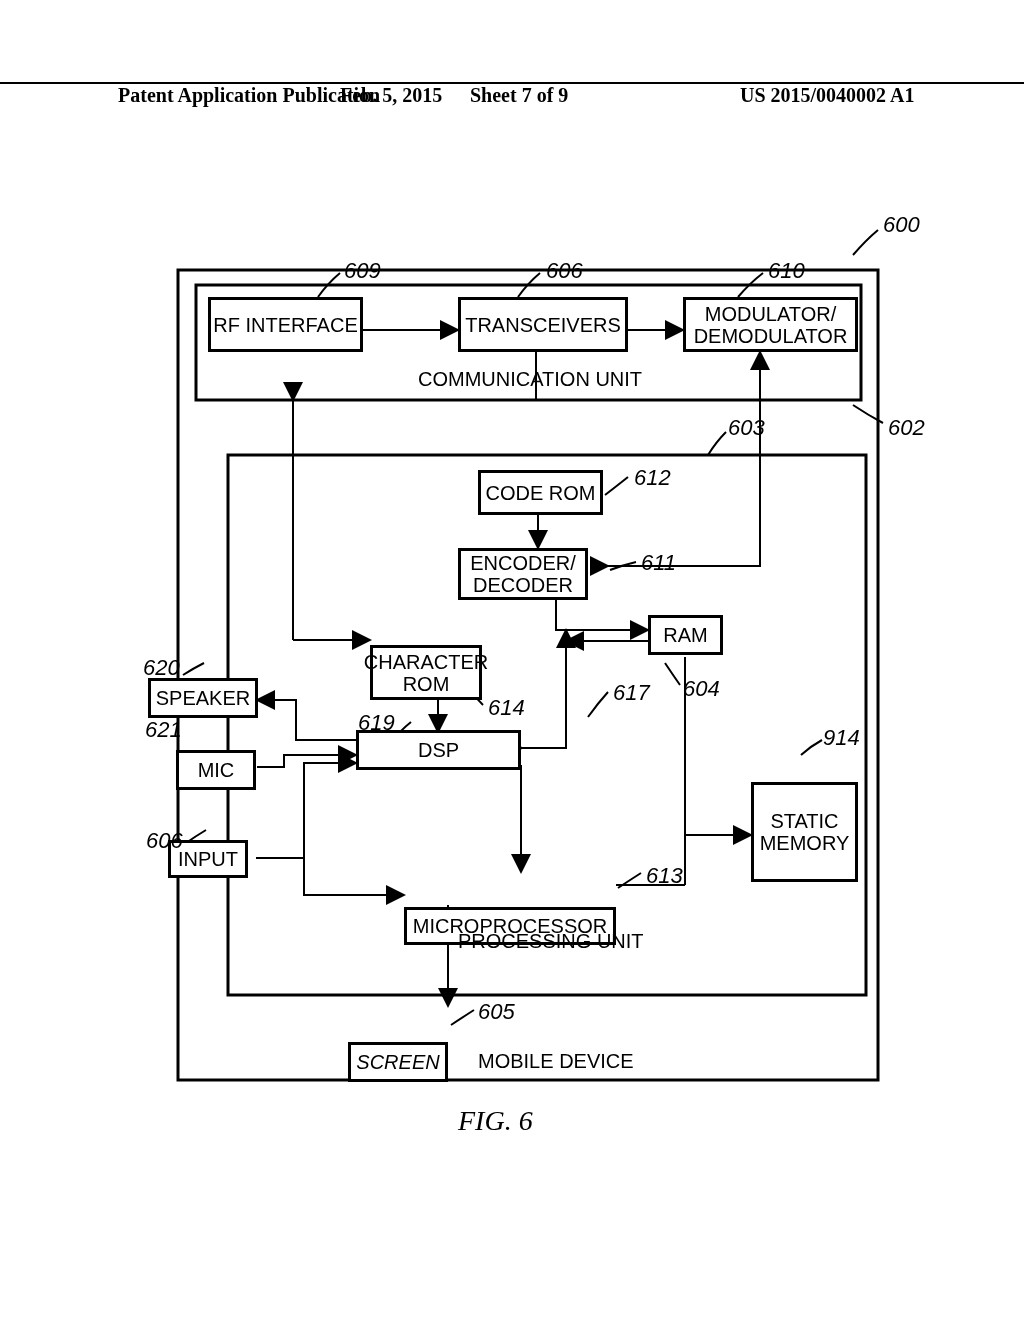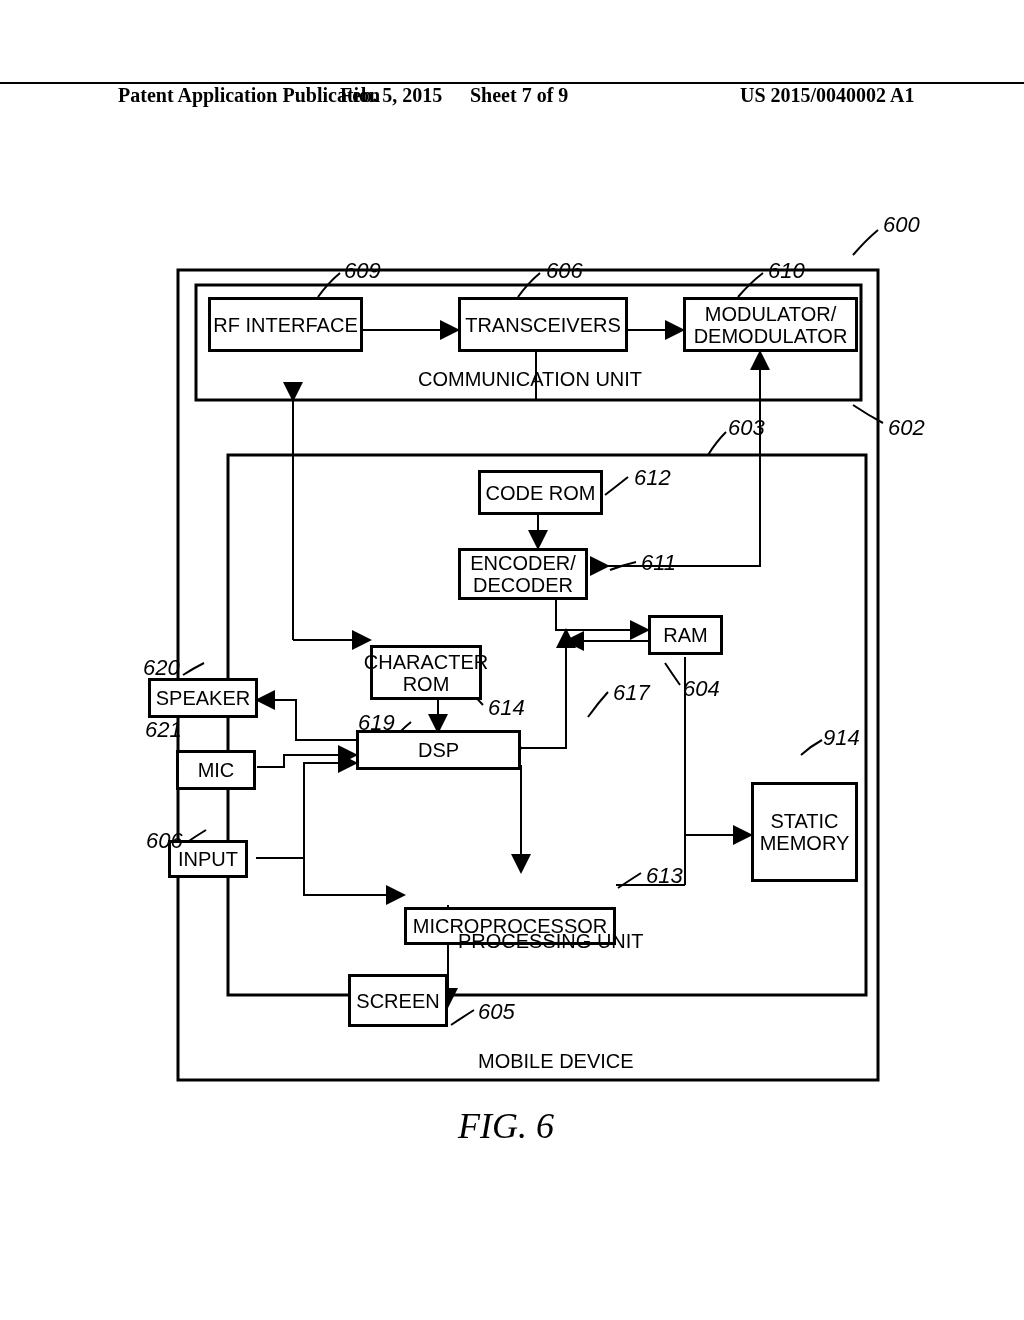--- a/index.html
+++ b/index.html
@@ -67,21 +67,21 @@
   .reflabel {
     position: absolute;
     font-family: Arial, Helvetica, sans-serif;
     font-style: italic;
     font-size: 22px;
   }
   .fig-caption {
     position: absolute;
     font-family: "Times New Roman", serif;
     font-style: italic;
-    font-size: 36px;
+    font-size: 28px;
   }
 </style>
 </head>
 <body>
 
 <div class="page">
 
   <div class="header"></div>
   <div class="header-text pub-left">Patent Application Publication</div>
   <div class="header-text pub-center">Feb. 5, 2015</div>
@@ -195,21 +195,21 @@
     <div class="block" style="left:30px; top:508px; width:110px; height:40px;">SPEAKER</div>
     <div class="block" style="left:238px; top:560px; width:165px; height:40px;">DSP</div>
     <div class="block" style="left:58px; top:580px; width:80px; height:40px;">MIC</div>
 
     <div class="block" style="left:633px; top:612px; width:107px; height:100px; white-space:pre-line;">STATIC
 MEMORY</div>
 
     <div class="block" style="left:50px; top:670px; width:80px; height:38px;">INPUT</div>
     <div class="block" style="left:286px; top:700px; width:212px; height:38px;margin-top:37px;">MICROPROCESSOR</div>
 
-    <div class="block" style="left:230px; top:804px; width:100px; height:53px;">SCREEN</div>
+    <div class="block" style="left:230px; top:872px; width:100px; height:40px;font-style:italic;">SCREEN</div>
 
     <div class="label" style="left:300px; top:198px;">COMMUNICATION UNIT</div>
     <div class="label" style="left:340px; top:760px;">PROCESSING UNIT</div>
     <div class="label" style="left:360px; top:880px;">MOBILE DEVICE</div>
 
     <div class="reflabel" style="left:765px; top:42px;">600</div>
     <div class="reflabel" style="left:770px; top:245px;">602</div>
     <div class="reflabel" style="left:610px; top:245px;">603</div>
     <div class="reflabel" style="left:565px; top:506px;">604</div>
     <div class="reflabel" style="left:360px; top:829px;">605</div>

